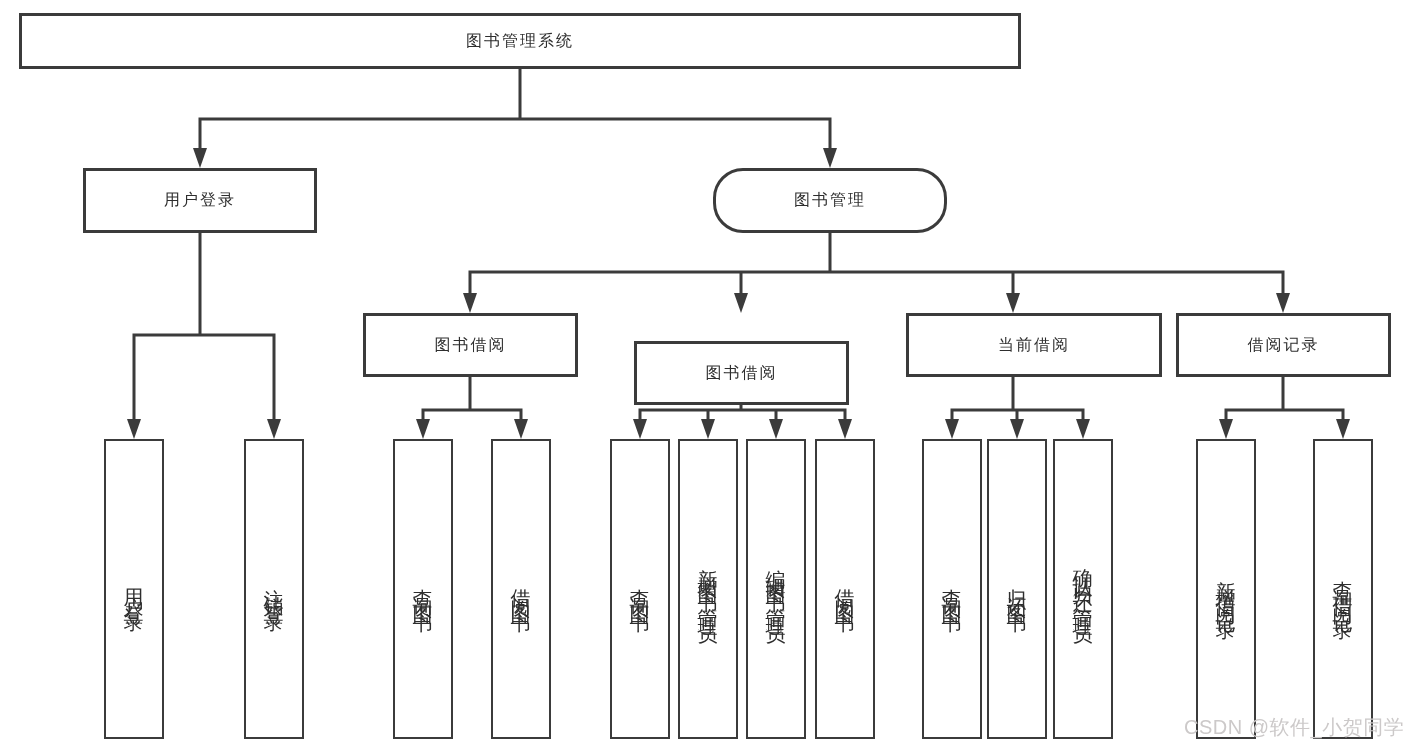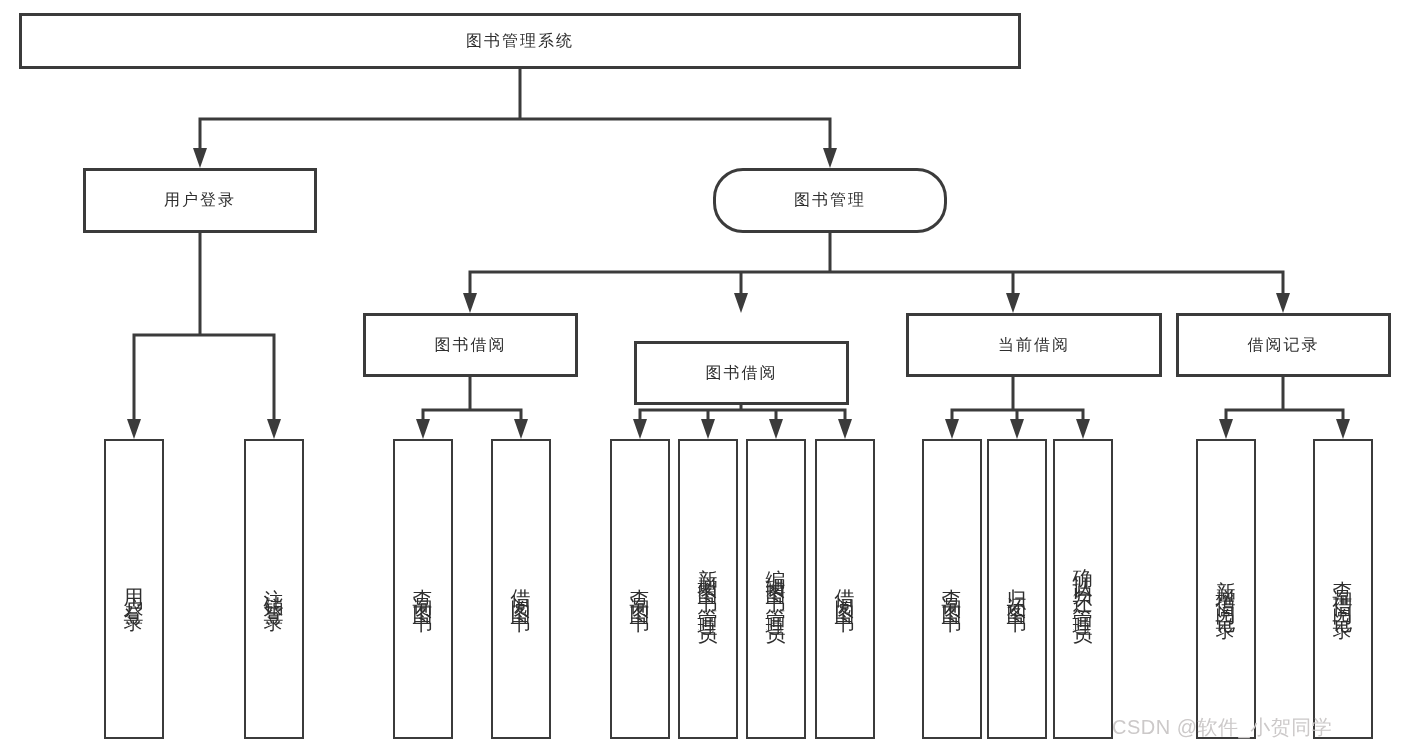--- a/index.html
+++ b/index.html
@@ -45,21 +45,21 @@
     writing-mode: vertical-rl;
     text-orientation: mixed;
     font-size: 20px;
     letter-spacing: 8px;
     line-height: 1.1;
     white-space: nowrap;
   }
 
   .watermark {
     position: absolute;
-    left: 1112px;
+    left: 1184px;
     top: 714px;
     font-size: 20px;
     letter-spacing: 0.5px;
     color: #ccc9c9;
     white-space: nowrap;
     z-index: 4;
   }
 </style>
 </head>
 <body>

